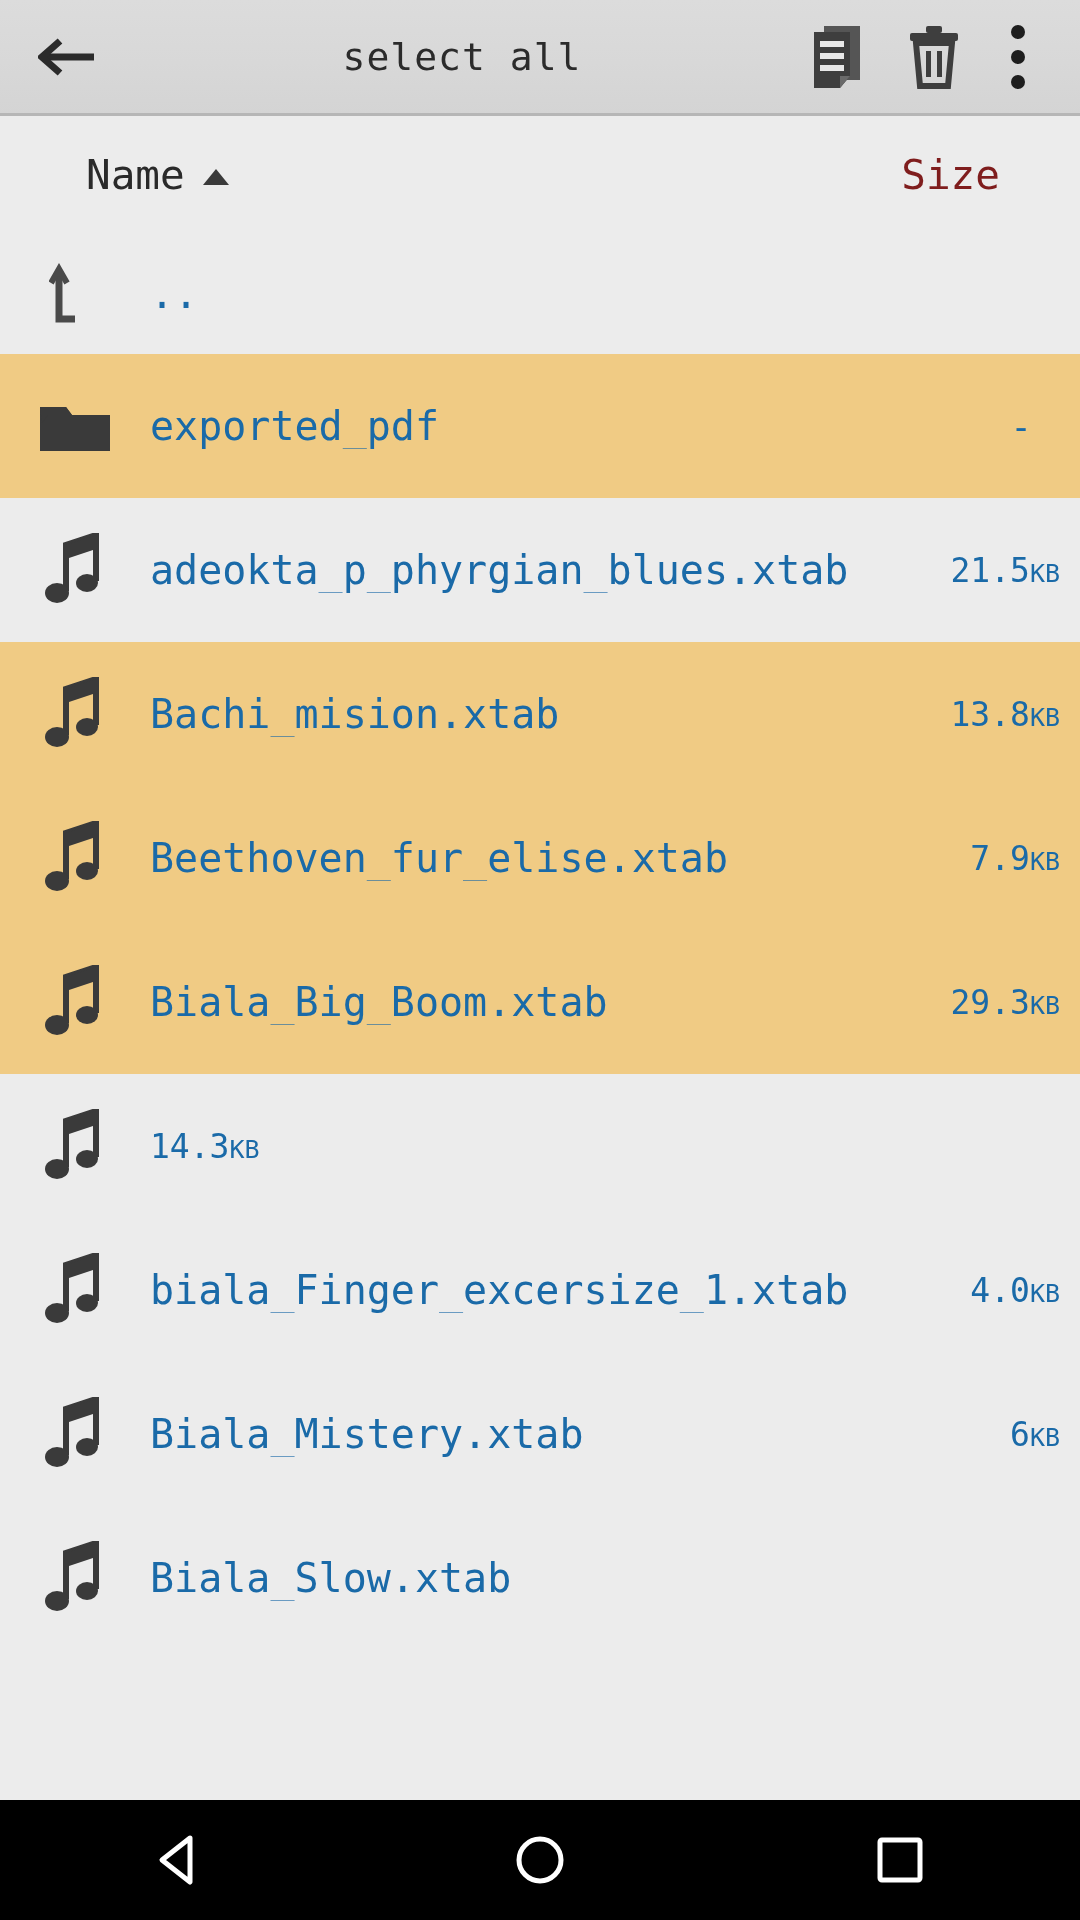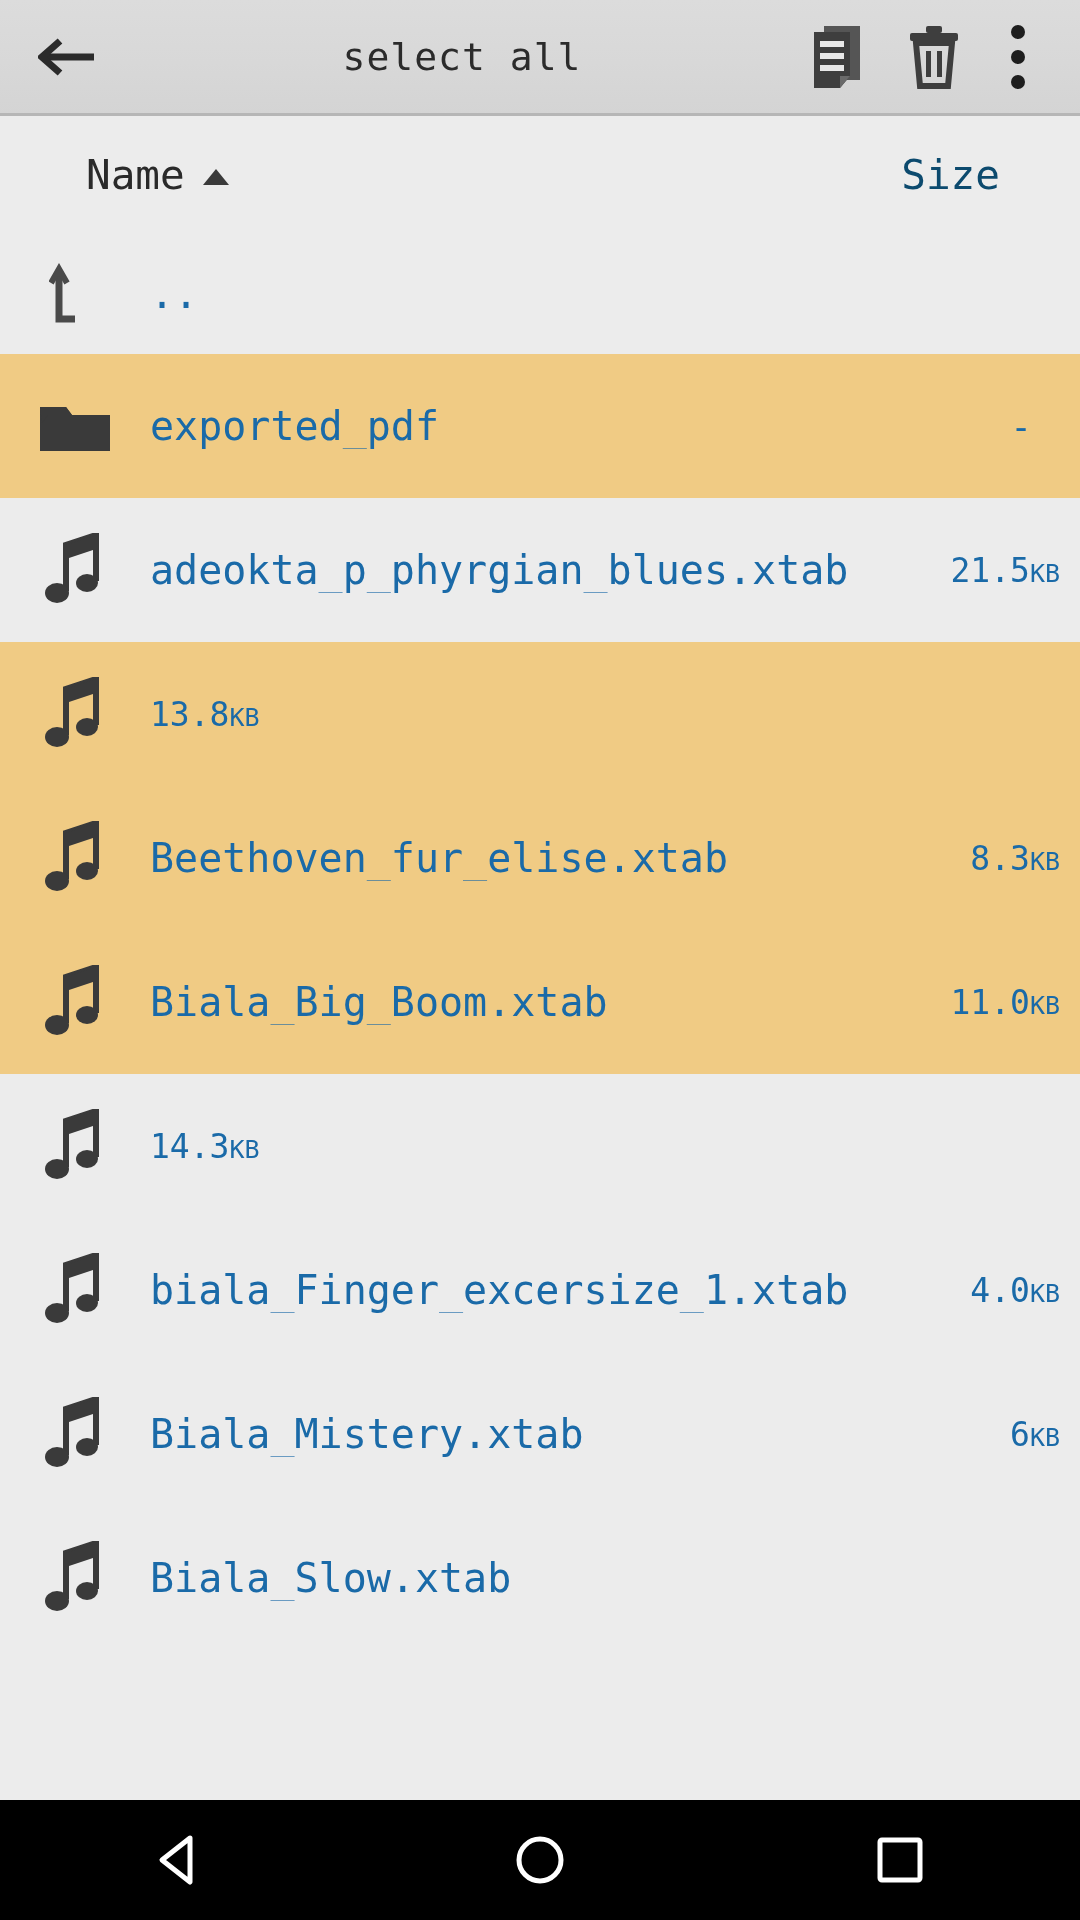--- a/index.html
+++ b/index.html
@@ -39,21 +39,21 @@
     position:absolute; left:86px; top:50%; transform:translateY(-50%);
     display:flex; align-items:center; gap:18px;
   }
   .ch-name .lbl { font-size:41px; color:#2A2A2A; font-family:"DejaVu Sans Mono", monospace; }
   .sort-caret {
     width:0; height:0; border-left:13px solid transparent; border-right:13px solid transparent;
     border-bottom:16px solid #3A3A3A; margin-top:4px;
   }
   .ch-size {
     position:absolute; right:80px; top:50%; transform:translateY(-50%);
-    font-size:41px; color:#0c4a6e; font-family:"DejaVu Sans Mono", monospace;
+    font-size:41px; color:#7f1d1d; font-family:"DejaVu Sans Mono", monospace;
   }
 
   
   .filelist { flex:1 1 auto; position:relative; overflow:hidden; background:#ECECEC; }
 
   .row {
     position:relative; display:flex; align-items:center;
     height:144px; background:#ECECEC; padding:0 0 0 0;
   }
   .row.parent { height:120px; }
@@ -176,45 +176,46 @@
         </div>
         <div class="row selected">
           <div class="r-icon">
             <svg width="62" height="74" viewBox="0 0 62 74">
               <path d="M22 58 V12 L52 2 V48" fill="none" stroke="#3A3A3A" stroke-width="6" stroke-linejoin="miter"></path>
               <path d="M22 12 L52 2 L52 16 L22 26 Z" fill="#3A3A3A"></path>
               <ellipse cx="13" cy="60" rx="12" ry="10" fill="#3A3A3A"></ellipse>
               <ellipse cx="43" cy="50" rx="11" ry="9" fill="#3A3A3A"></ellipse>
             </svg>
           </div>
+          <div class="r-name">Bachi_mision.xtab</div>
           <div class="r-size"><span>13.8</span><span class="unit">KB</span></div>
         </div>
         <div class="row selected">
           <div class="r-icon">
             <svg width="62" height="74" viewBox="0 0 62 74">
               <path d="M22 58 V12 L52 2 V48" fill="none" stroke="#3A3A3A" stroke-width="6" stroke-linejoin="miter"></path>
               <path d="M22 12 L52 2 L52 16 L22 26 Z" fill="#3A3A3A"></path>
               <ellipse cx="13" cy="60" rx="12" ry="10" fill="#3A3A3A"></ellipse>
               <ellipse cx="43" cy="50" rx="11" ry="9" fill="#3A3A3A"></ellipse>
             </svg>
           </div>
           <div class="r-name">Beethoven_fur_elise.xtab</div>
-          <div class="r-size"><span>8.3</span><span class="unit">KB</span></div>
+          <div class="r-size"><span>7.9</span><span class="unit">KB</span></div>
         </div>
         <div class="row selected">
           <div class="r-icon">
             <svg width="62" height="74" viewBox="0 0 62 74">
               <path d="M22 58 V12 L52 2 V48" fill="none" stroke="#3A3A3A" stroke-width="6" stroke-linejoin="miter"></path>
               <path d="M22 12 L52 2 L52 16 L22 26 Z" fill="#3A3A3A"></path>
               <ellipse cx="13" cy="60" rx="12" ry="10" fill="#3A3A3A"></ellipse>
               <ellipse cx="43" cy="50" rx="11" ry="9" fill="#3A3A3A"></ellipse>
             </svg>
           </div>
           <div class="r-name">Biala_Big_Boom.xtab</div>
-          <div class="r-size"><span>11.0</span><span class="unit">KB</span></div>
+          <div class="r-size"><span>29.3</span><span class="unit">KB</span></div>
         </div>
         <div class="row">
           <div class="r-icon">
             <svg width="62" height="74" viewBox="0 0 62 74">
               <path d="M22 58 V12 L52 2 V48" fill="none" stroke="#3A3A3A" stroke-width="6" stroke-linejoin="miter"></path>
               <path d="M22 12 L52 2 L52 16 L22 26 Z" fill="#3A3A3A"></path>
               <ellipse cx="13" cy="60" rx="12" ry="10" fill="#3A3A3A"></ellipse>
               <ellipse cx="43" cy="50" rx="11" ry="9" fill="#3A3A3A"></ellipse>
             </svg>
           </div>

